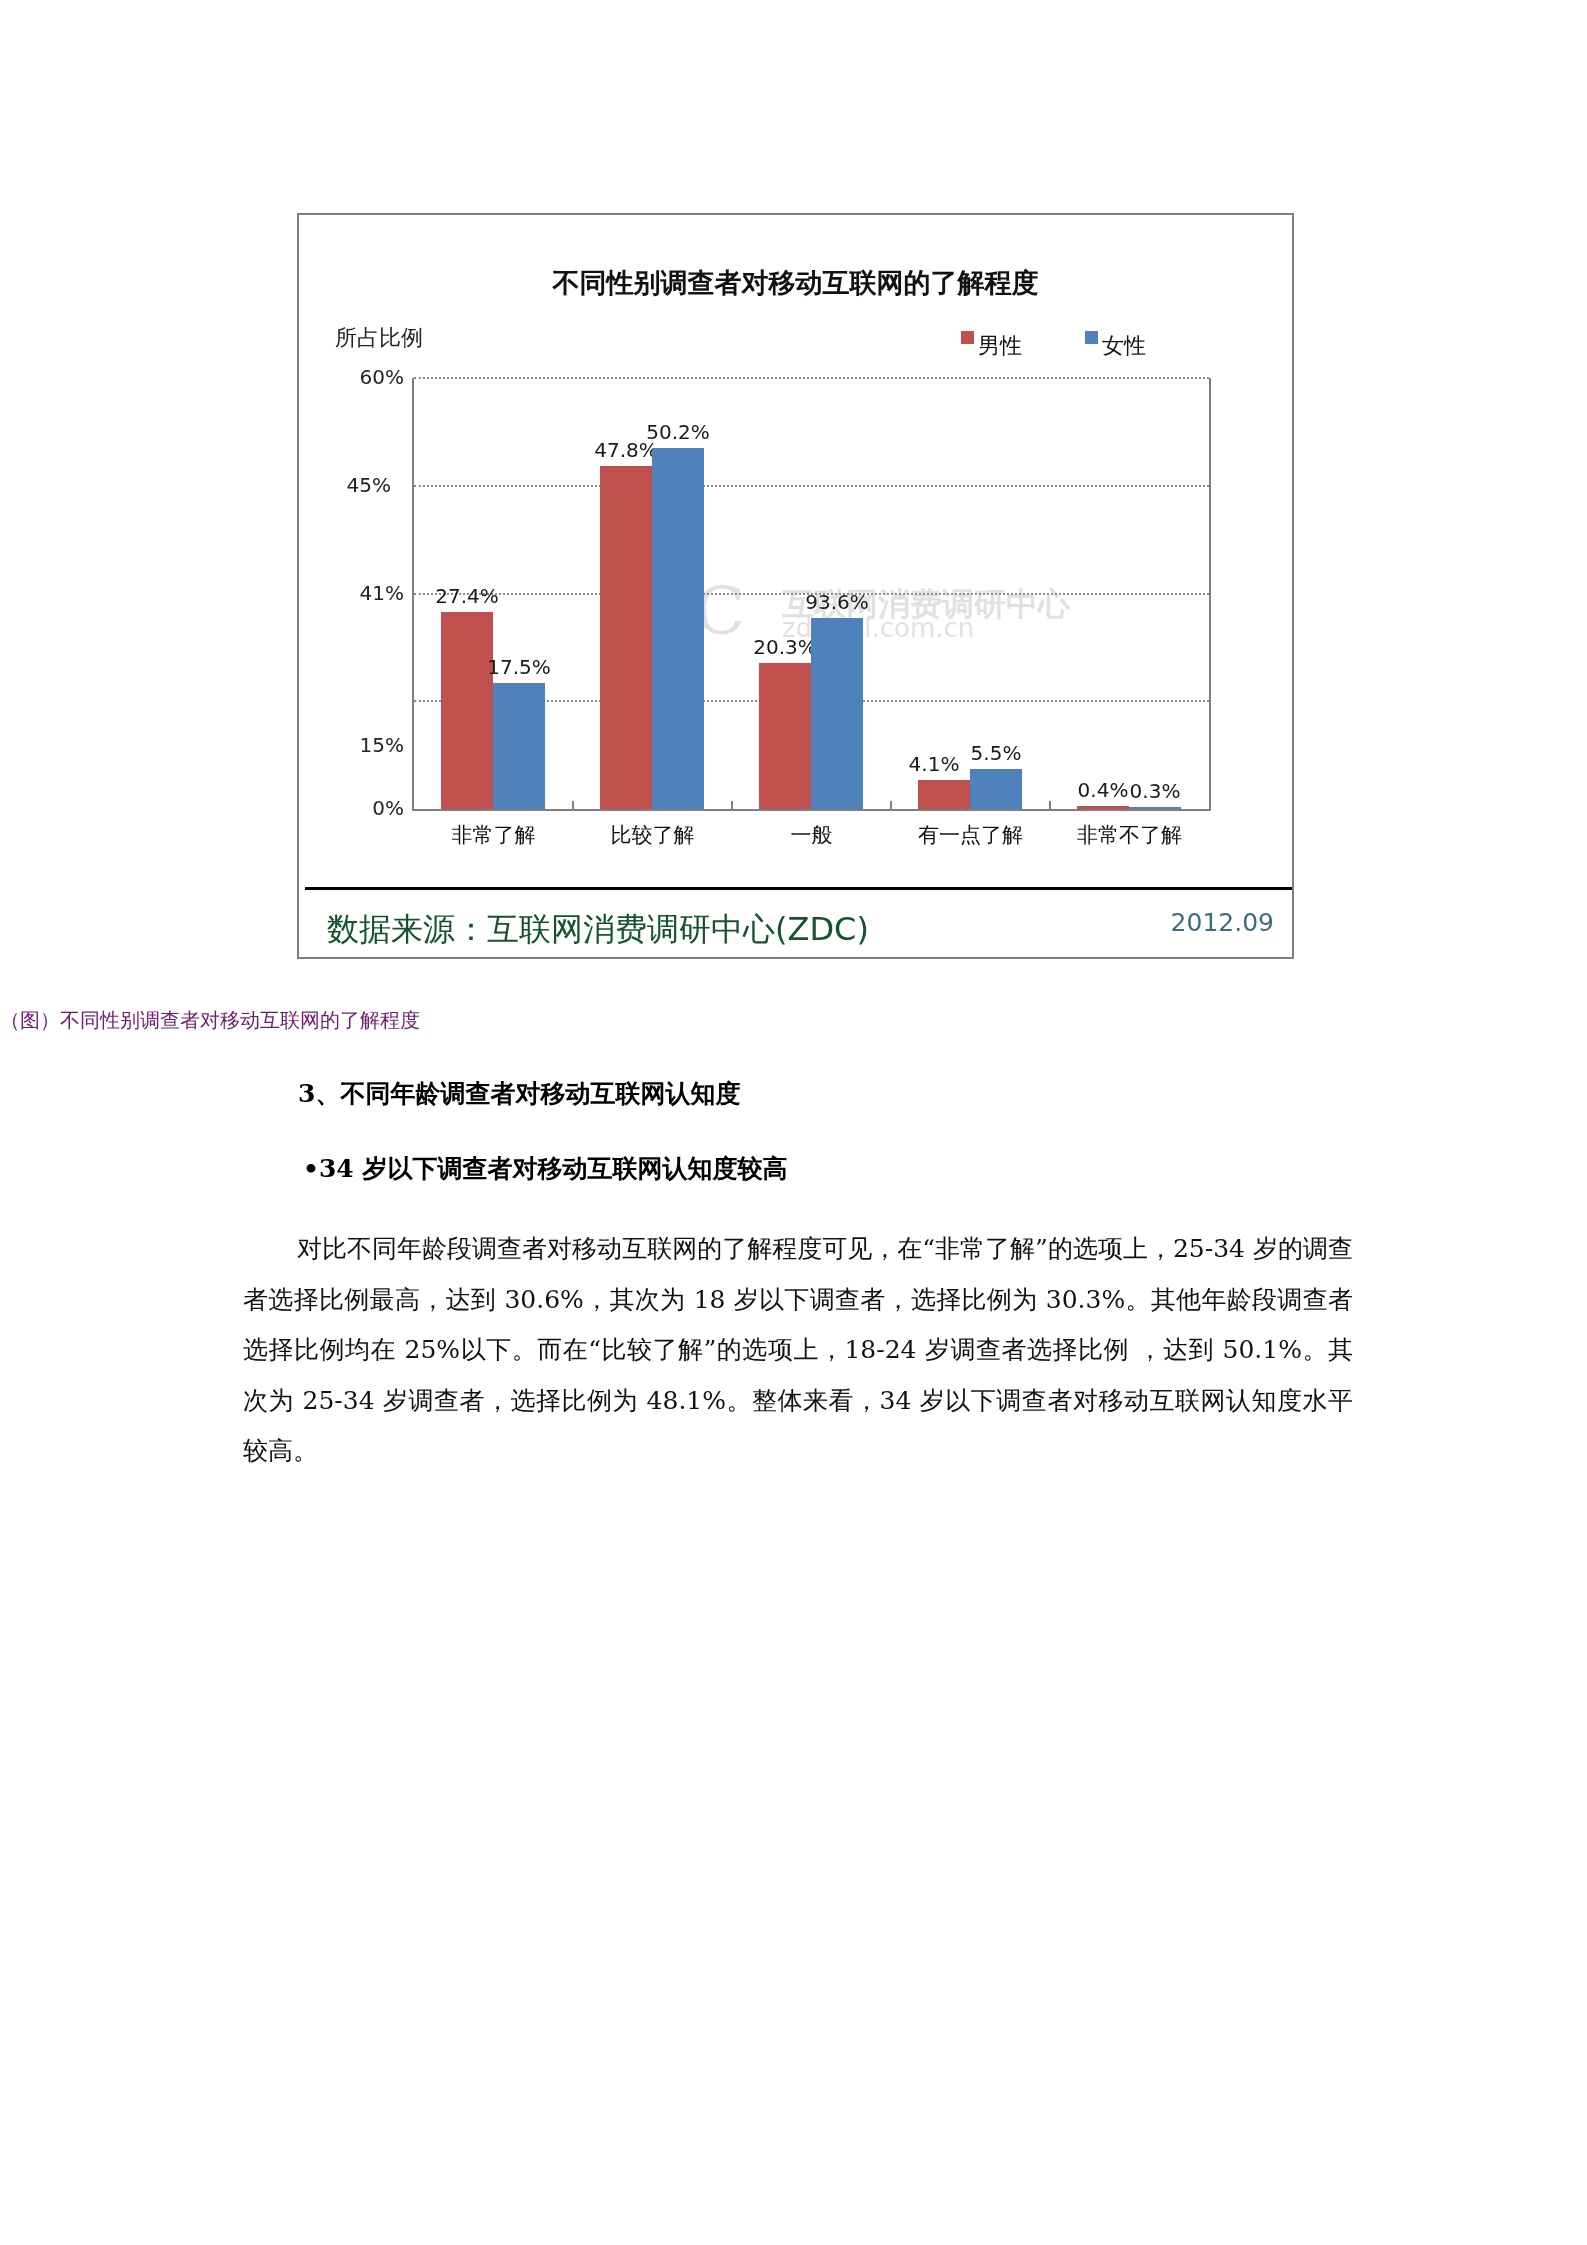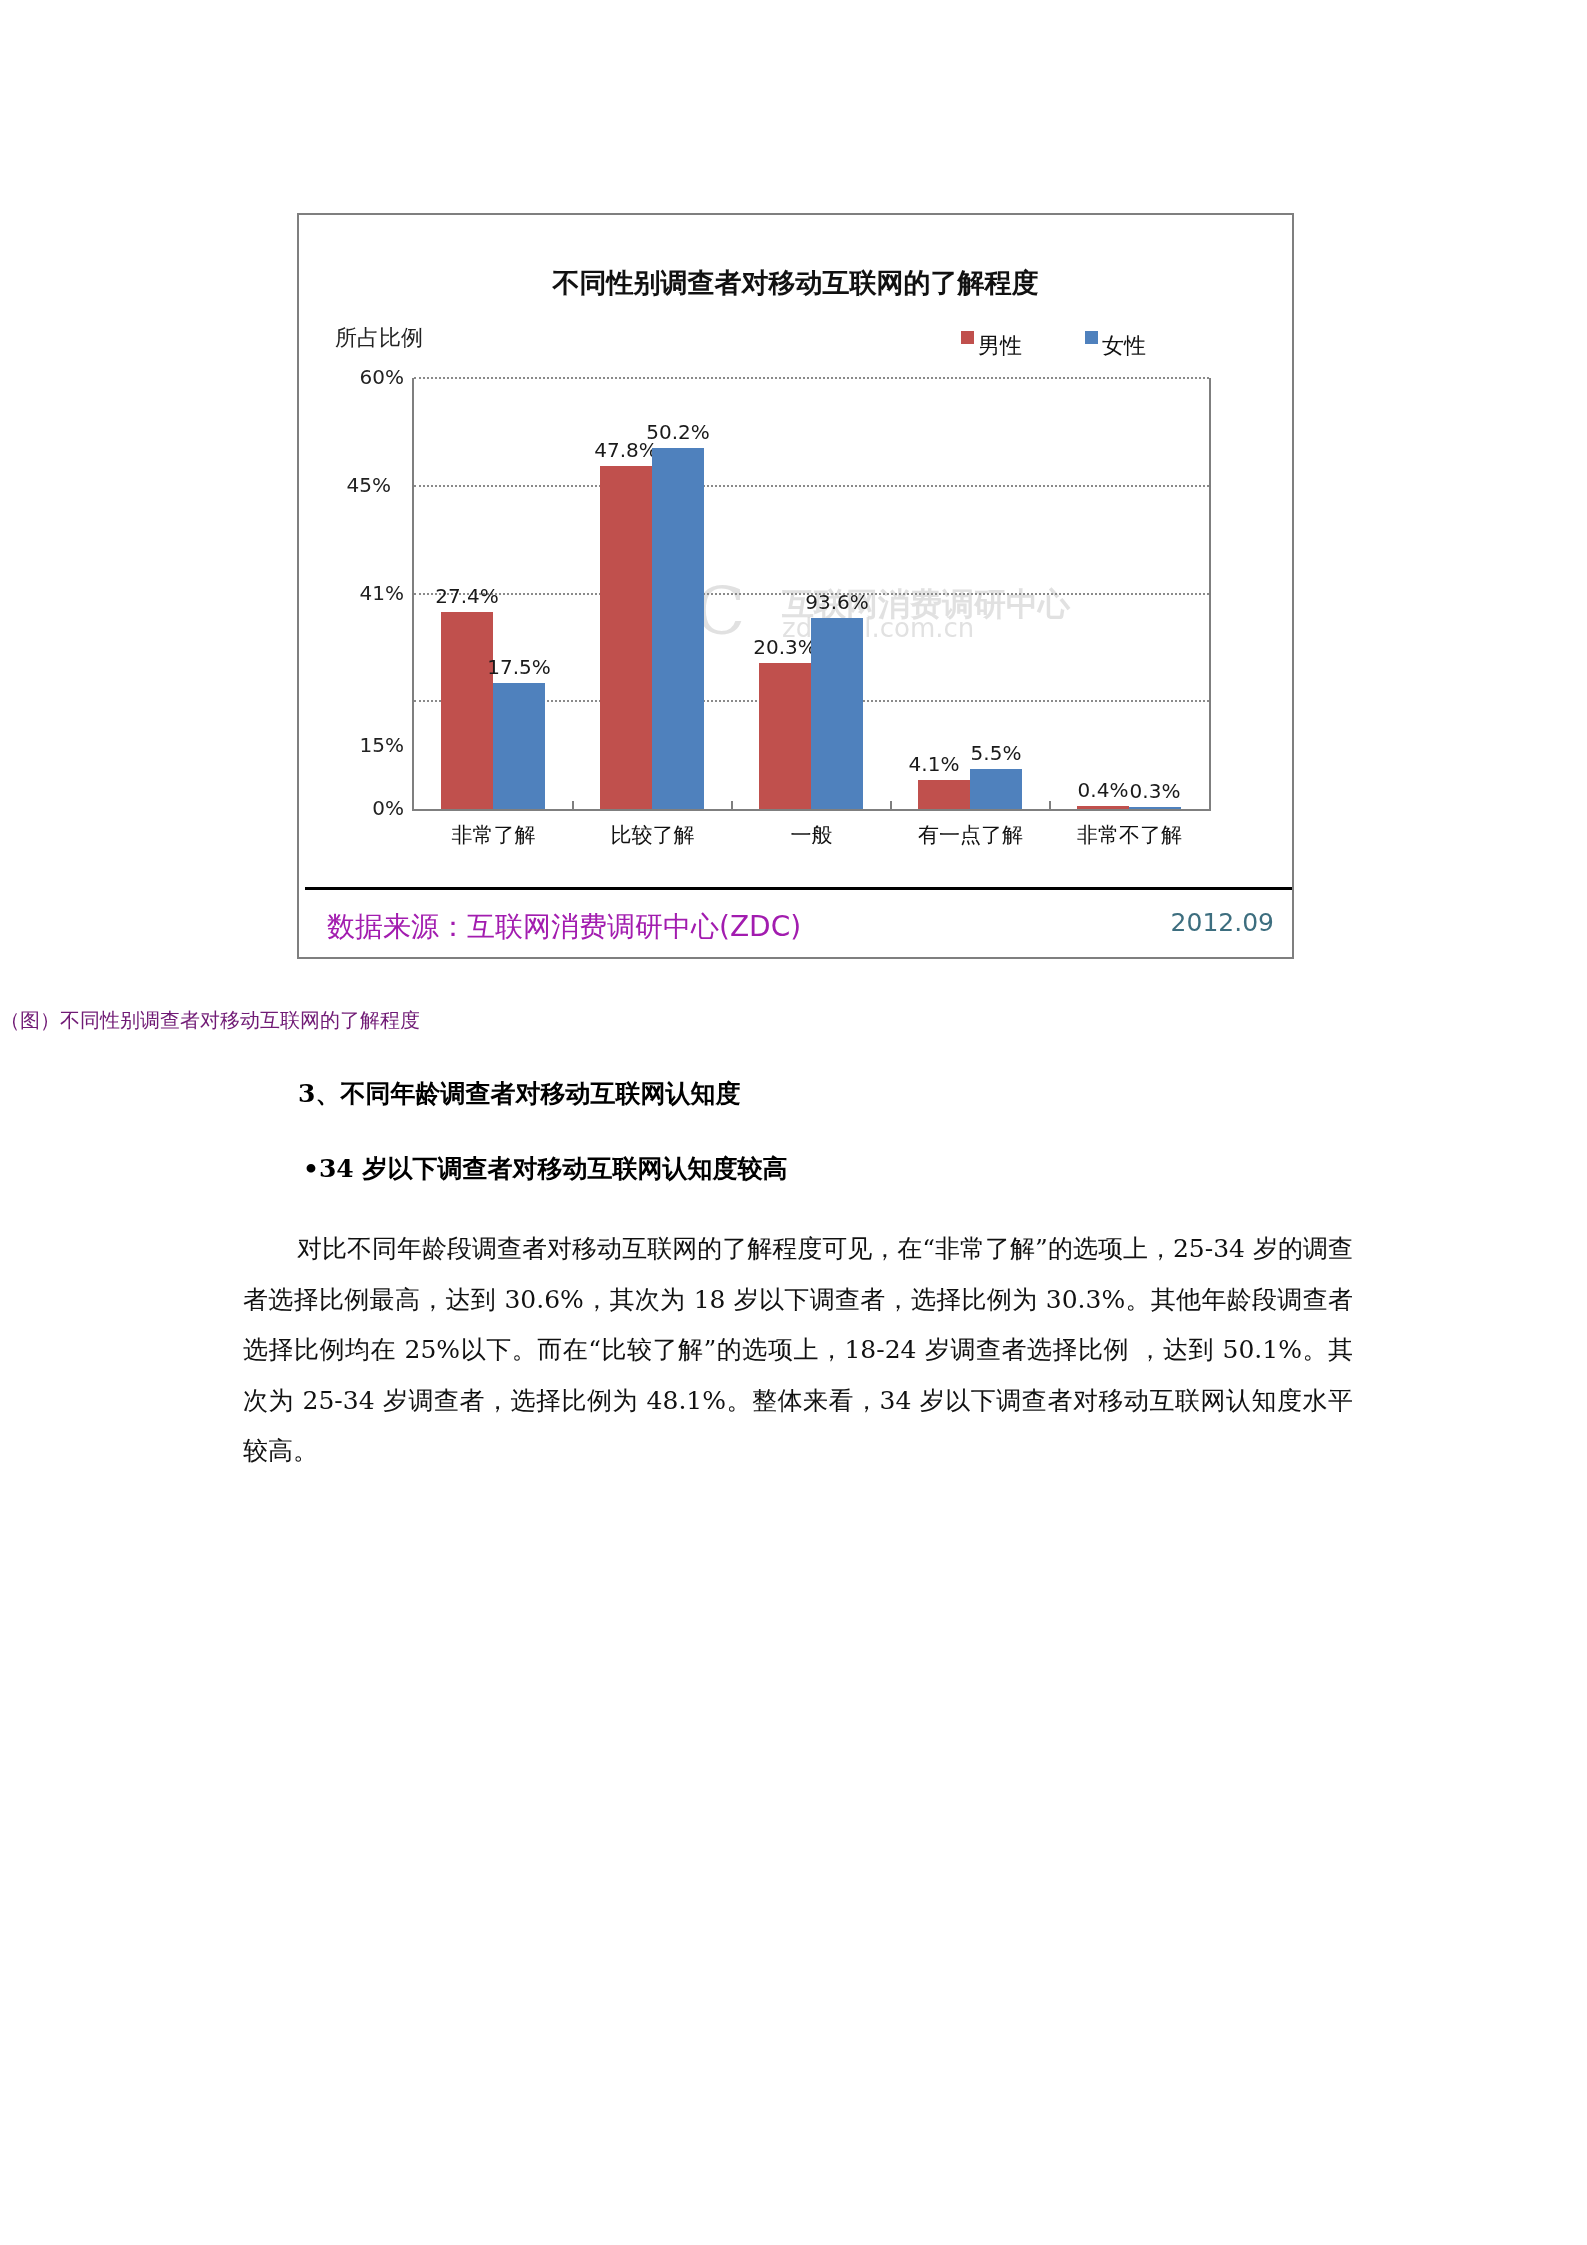--- a/index.html
+++ b/index.html
@@ -30,21 +30,21 @@
   .watermark { position: absolute; left: 190px; top: 205px; color: rgba(200,200,200,0.55);
                pointer-events: none; }
   .watermark .wm-logo { font-family: "DejaVu Serif", serif; font-size: 66px; position: absolute;
                         left: 0; top: -10px; letter-spacing: -4px; }
   .watermark .wm-cn { font-family: "DejaVu Sans", sans-serif; font-size: 32px; position: absolute;
                       left: 178px; top: 0; white-space: nowrap; font-weight: bold; }
   .watermark .wm-url { font-family: "DejaVu Sans", sans-serif; font-size: 26px; position: absolute;
                        left: 178px; top: 30px; white-space: nowrap; }
   .source-rule { position: absolute; left: 6px; right: 0; top: 672px; height: 3px; background: #000; }
   .source-left { position: absolute; left: 28px; top: 693px; font-family: "DejaVu Sans", sans-serif;
-                 font-size: 28px; color: #a21caf; }
+                 font-size: 32px; color: #14532d; }
   .source-right { position: absolute; right: 18px; top: 693px; font-family: "DejaVu Sans", sans-serif;
                   font-size: 25px; color: #3d6e7f; }
   .caption { position: absolute; left: 0; width: 1394px; top: 1007px; text-align: left;
              font-size: 20px; color: #701a75; }
   .h3 { position: absolute; left: 298px; top: 1077px; font-size: 25px; font-weight: bold; }
   .bullet-head { position: absolute; left: 303px; top: 1152px; font-size: 25px; font-weight: bold; }
   .para { position: absolute; left: 243px; top: 1224px; width: 1110px; font-size: 25px;
           line-height: 50.5px; text-align: justify; text-indent: 54px; color: #111; }
 </style>
 </head>

